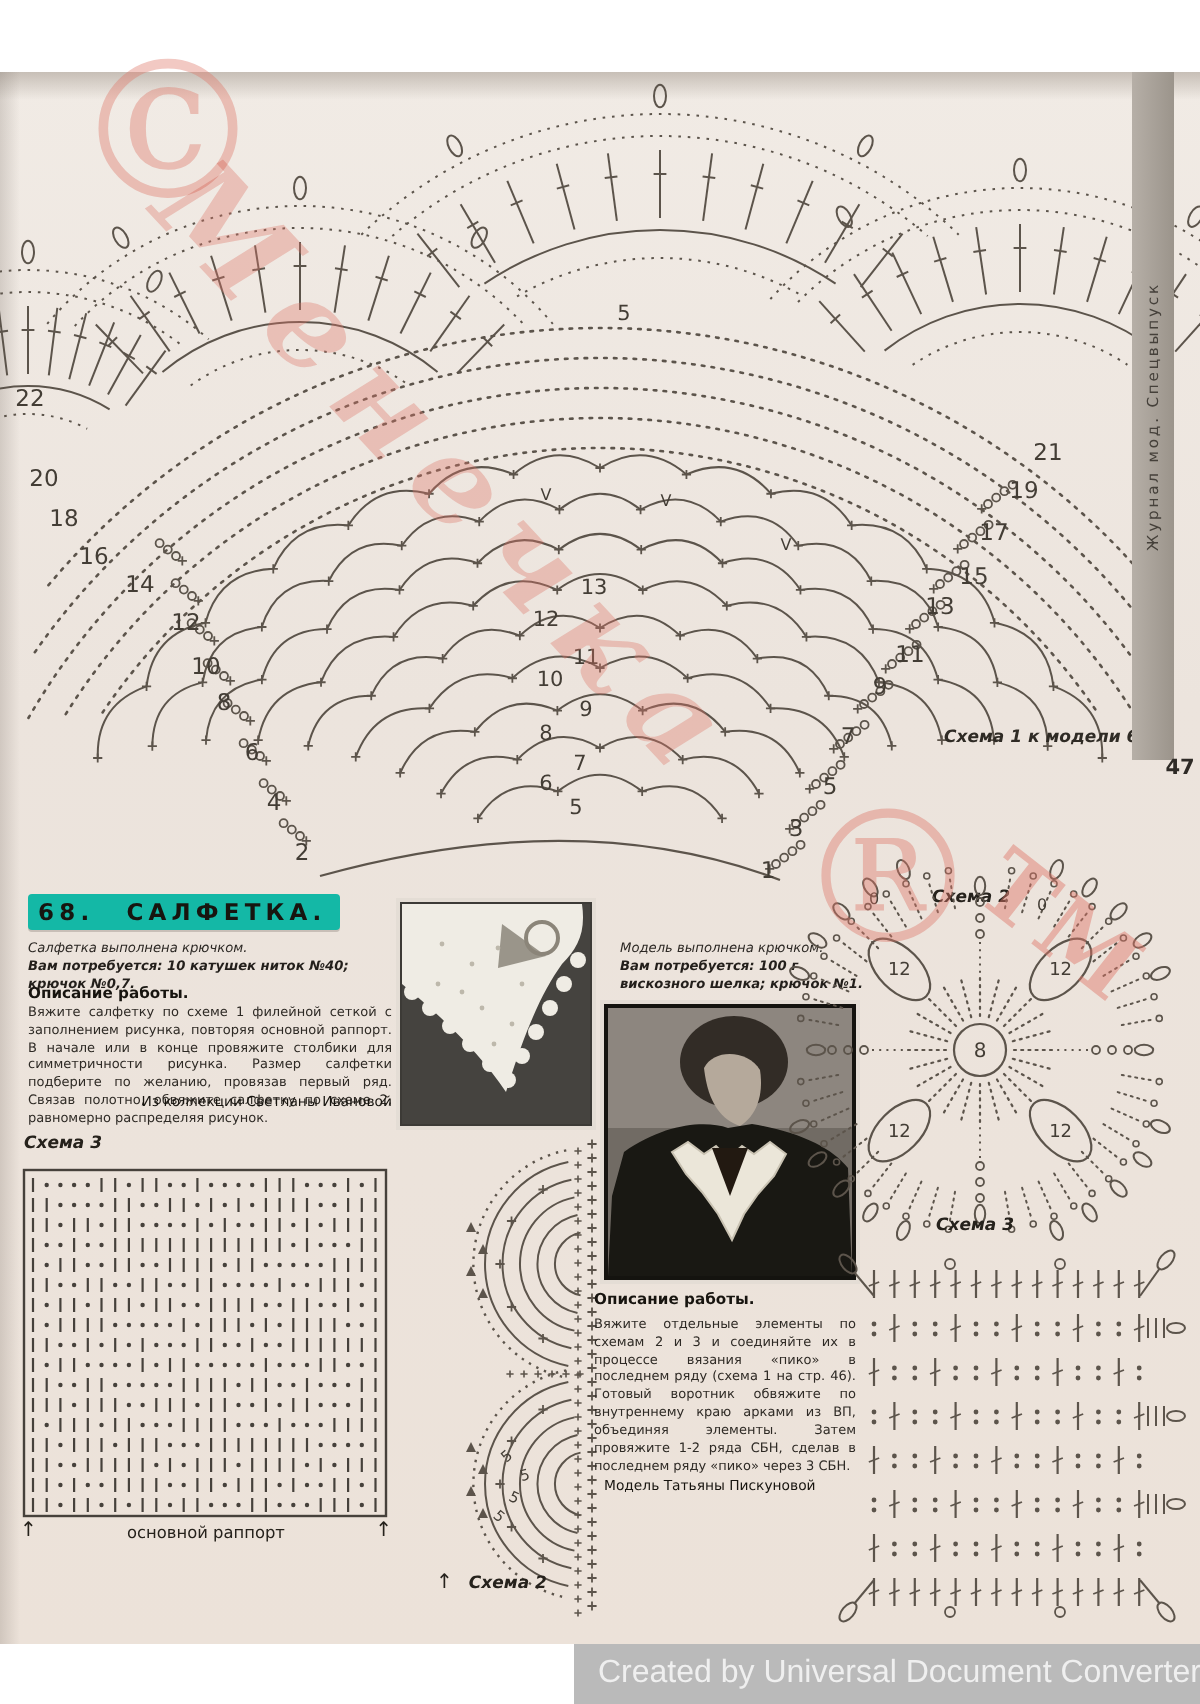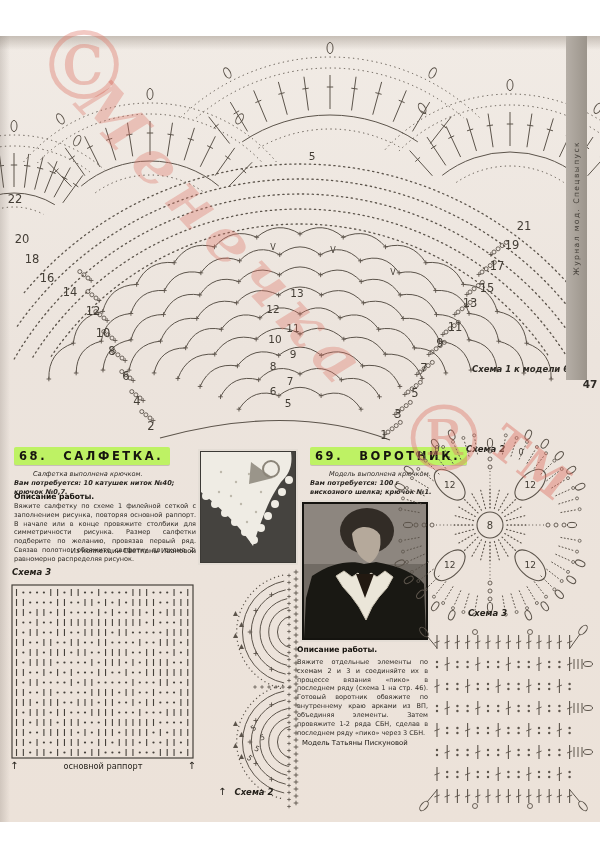--- a/index.html
+++ b/index.html
@@ -6,24 +6,24 @@
   .screen{position:relative;width:600px;height:852px;overflow:hidden;background:#ffffff;
           font-family:"DejaVu Sans",sans-serif;}
   .page{position:absolute;left:0;top:36px;width:600px;height:786px;
         background:linear-gradient(180deg,#f1ebe5 0%,#ece4dd 40%,#ece2d9 100%);}
   .page::before{content:"";position:absolute;left:0;top:0;width:100%;height:14px;
         background:linear-gradient(180deg,rgba(130,118,106,.38),rgba(130,118,106,0));}
   .page::after{content:"";position:absolute;left:0;top:0;width:10px;height:100%;
         background:linear-gradient(90deg,rgba(110,100,92,.22),rgba(110,100,92,0));}
   svg{position:absolute;overflow:visible;}
   .abs{position:absolute;}
-  .sec-head{background:#bef264;border-radius:2px;padding:2px 7px 2px 5px;
+  .sec-head{background:#14b8a6;border-radius:2px;padding:2px 7px 2px 5px;
         font-weight:700;font-size:11.5px;letter-spacing:2.6px;color:#17150f;
         display:flex;gap:16px;white-space:nowrap;box-shadow:0 1px 0 rgba(90,80,70,.25);}
-  .note{font-style:italic;font-size:6.6px;color:#2c2824;margin-left:19px;}
+  .note{font-style:italic;font-size:6.6px;color:#2c2824;}
   .req{font-style:italic;font-weight:700;font-size:6.6px;color:#231f1b;line-height:1.32;}
   .work-title{font-weight:700;font-size:7.6px;color:#17140f;}
   .body-text{font-size:6.5px;line-height:1.36;color:#2e2a25;text-align:justify;}
   .credit{font-weight:400;font-size:6.9px;color:#17140f;}
   .schema-label{font-style:italic;font-weight:700;font-size:8.5px;color:#26221c;white-space:nowrap;text-align:right;}
   .chart-label{font-style:italic;font-weight:700;font-size:8.5px;color:#2f2b25;white-space:nowrap;padding-left:48px;}
   .rapport{display:flex;justify-content:space-between;align-items:center;
         font-size:8.2px;color:#26221c;}
   .rapport .arr{font-size:10px;color:#26221c;}
   .strip-label{display:flex;gap:8px;align-items:center;}
@@ -1000,24 +1000,20 @@
       <path d="M267.2 687 h3.6 M269 685.2 v3.6" stroke="#5c544b" stroke-width="0.8" fill="none"></path>
       <path d="M274.2 687 h3.6 M276 685.2 v3.6" stroke="#5c544b" stroke-width="0.8" fill="none"></path>
       <path d="M281.2 687 h3.6 M283 685.2 v3.6" stroke="#5c544b" stroke-width="0.8" fill="none"></path>
       <path d="M288.2 687 h3.6 M290 685.2 v3.6" stroke="#5c544b" stroke-width="0.8" fill="none"></path>
     </svg>
   <div class="abs strip-label" style="left:218px;top:786px">
     <span class="arr">↑</span>
     <span class="schema-label">Схема 2</span>
   </div>
 
-  <div class="abs sec-head" style="left:310px;top:447px">
-    <span>69.</span>
-    <span>ВОРОТНИК.</span>
-  </div>
   <div class="abs note" style="left:310px;top:470px;width:128px">Модель выполнена крючком.</div>
   <div class="abs req" style="left:310px;top:479px;width:122px">
     <span>Вам потребуется:</span>
     <span>100 г вискозного шелка; крючок №1.</span>
   </div>
 
   <div class="abs photo2" style="left:302px;top:502px;width:122px;height:134px">
     <svg style="left:0;top:0" width="122" height="134" viewBox="0 0 122 134">
       <rect width="122" height="70" fill="#8d867f"></rect>
       <rect y="60" width="122" height="74" fill="#716b64"></rect>
@@ -1453,13 +1449,16 @@
       <circle cx="530" cy="806" r="2.5" fill="none" stroke="#5c544b" stroke-width="0.9"></circle>
     </svg>
 
   <div class="wm">
     <div class="wm-c">©</div>
     <div class="wm-word">Менечка</div>
     <div class="wm-r">®</div>
     <div class="wm-tm">ТМ</div>
   </div>
 
+  <div class="footer">
+    <span>Created by Universal Document Converter</span>
+  </div>
 </div>
 
 </body></html>

